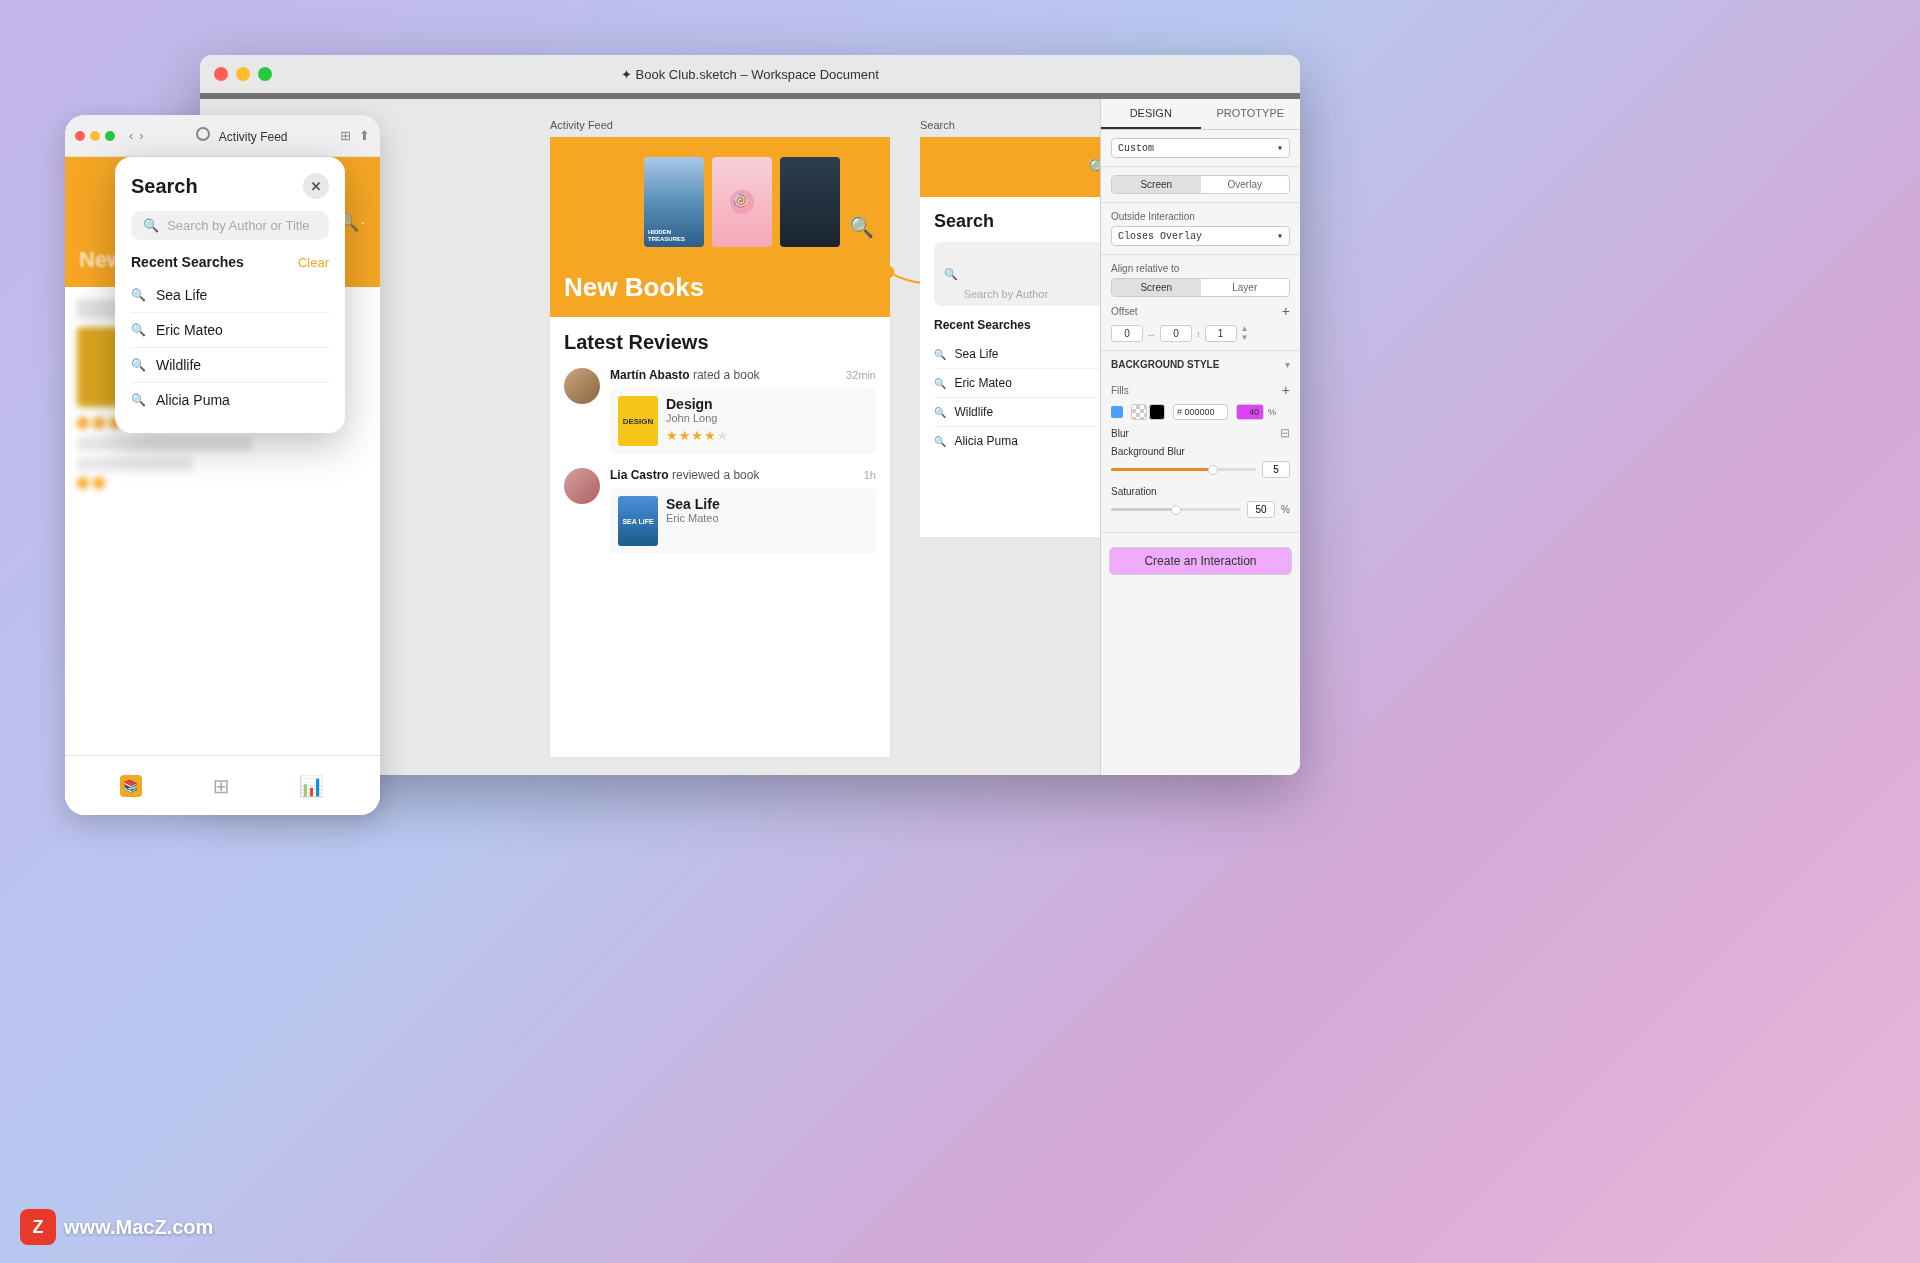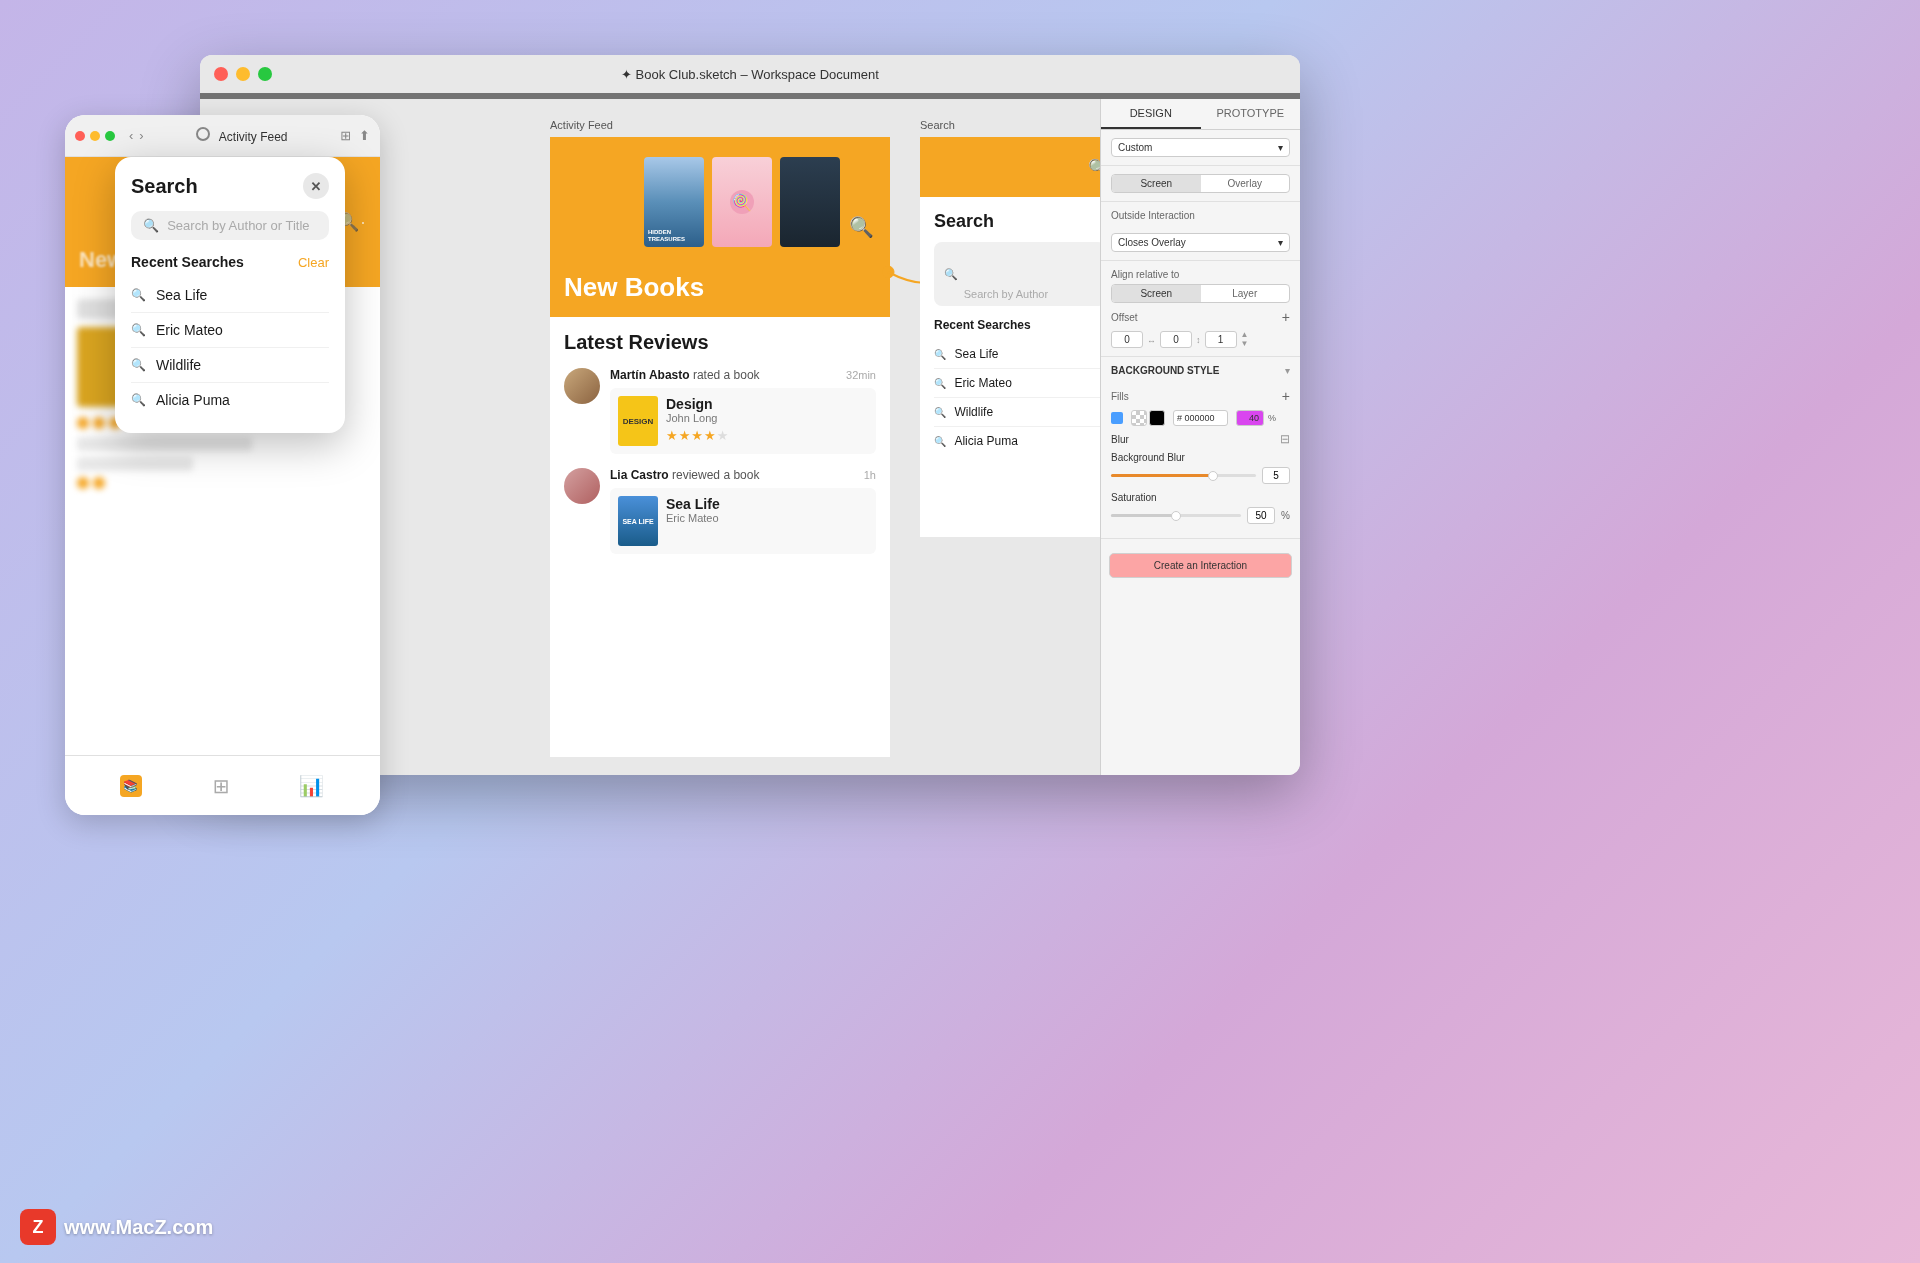--- a/index.html
+++ b/index.html
@@ -135,20 +135,21 @@
       border: 1px solid #ccc;
       border-radius: 4px;
       padding: 3px 6px;
       font-size: 10px;
       color: #333;
       display: flex;
       align-items: center;
       justify-content: space-between;
       width: 100%;
       cursor: pointer;
+      font-family: Liberation Mono, monospace;
     }
     .panel-seg {
       display: flex;
       background: white;
       border: 1px solid #ccc;
       border-radius: 4px;
       overflow: hidden;
       width: 100%;
     }
     .panel-seg-btn {
@@ -319,25 +320,25 @@
       top: 50%;
       transform: translate(-50%, -50%);
       width: 10px;
       height: 10px;
       background: white;
       border: 1px solid #ccc;
       border-radius: 50%;
     }
 
     .create-interaction-btn {
-      background: #fca5a5;
+      background: #f0abfc;
       border: 1px solid #d0d0d0;
       border-radius: 5px;
       padding: 6px 10px;
-      font-size: 10px;
+      font-size: 12px;
       color: #333;
       width: 100%;
       text-align: center;
       cursor: pointer;
       margin-top: 6px;
     }
 
     
     .artboard-activity {
       position: absolute;
@@ -695,21 +696,21 @@
 
       <div class="panel-section">
         <div class="panel-seg">
           <div class="panel-seg-btn active">Screen</div>
           <div class="panel-seg-btn">Overlay</div>
         </div>
       </div>
 
       <div class="panel-section">
         <div class="panel-label">Outside Interaction</div>
-        <div class="panel-dropdown" style="margin-top:12px;">
+        <div class="panel-dropdown" style="margin-top:4px;">
           <span>Closes Overlay</span>
           <span>▾</span>
         </div>
       </div>
 
       <div class="panel-section">
         <div class="panel-label">Align relative to</div>
         <div class="panel-seg" style="margin-top:4px;">
           <div class="panel-seg-btn active">Screen</div>
           <div class="panel-seg-btn">Layer</div>

